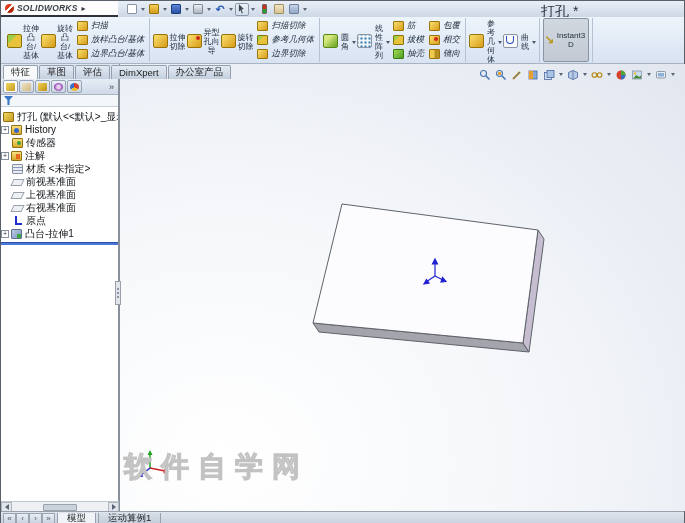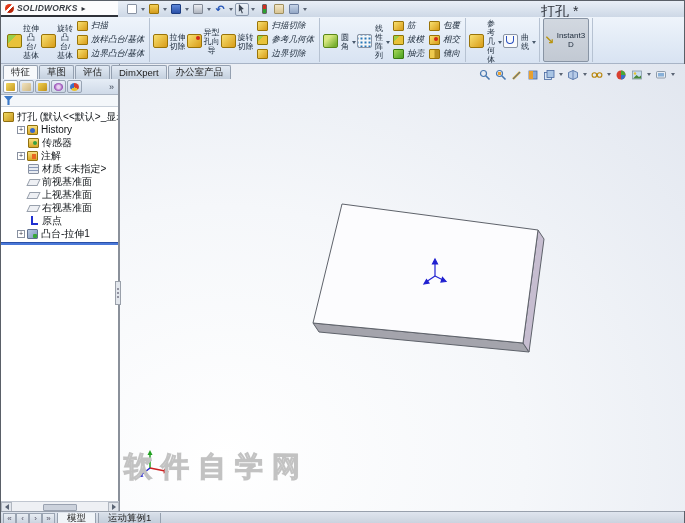--- a/index.html
+++ b/index.html
@@ -74,21 +74,21 @@
   .pi1 { background:linear-gradient(135deg,#f0d860,#c89820); }
   .pi2 { background:linear-gradient(135deg,#f0e2c0,#d0b882); }
   .pi3 { background:linear-gradient(135deg,#f0d050,#c09018); }
   .pi4 { background:radial-gradient(circle,#e8d0f0 25%,#9040b0 70%); border-radius:50%; }
   .pi5 { background:conic-gradient(#d84030 0 33%,#e8c030 0 66%,#3870c8 0); border-radius:50%; }
   .pmore { margin-left:auto; font-size:9px; color:#3a4452; padding-right:2px; }
   .pfilter { height:12px; border-bottom:1px solid #c8d0da; display:flex; align-items:center; padding-left:3px; background:#f4f7fa; }
   .funnel { width:9px; height:9px; background:#3a78c8; clip-path:polygon(0 0,100% 0,62% 45%,62% 100%,38% 100%,38% 45%); }
   .tree { padding-top:3px; }
   .trow { display:flex; align-items:center; height:13px; padding-left:2px; white-space:nowrap; overflow:hidden; font-size:10px; color:#101418; }
-  .trow.child { padding-left:16px; }
+  .trow.child { padding-left:0; }
   .texp { width:8px; height:8px; border:1px solid #8890a0; background:#fff; font-size:7px; line-height:6px; text-align:center; color:#334; margin-right:2px; flex:none; }
   .tsp { width:11px; flex:none; }
   .ticon { width:11px; height:10px; margin-right:3px; flex:none; position:relative; border-radius:1px; }
   .t-part { background:linear-gradient(135deg,#f0d860,#c89820); border:1px solid #907010; }
   .t-hist { background:linear-gradient(#f8e080,#d8a828); border:1px solid #907010; }
   .t-hist::after { content:''; position:absolute; left:2px; top:2px; width:5px; height:5px; border-radius:50%; background:#3868c8; }
   .t-sens { background:linear-gradient(#f8e080,#d8a828); border:1px solid #907010; }
   .t-sens::after { content:''; position:absolute; right:1px; top:2px; width:4px; height:4px; border-radius:50%; background:#38a040; }
   .t-ann { background:linear-gradient(#f8e080,#d8a828); border:1px solid #907010; }
   .t-ann::after { content:''; position:absolute; right:1px; bottom:1px; width:4px; height:5px; background:#e86820; }

